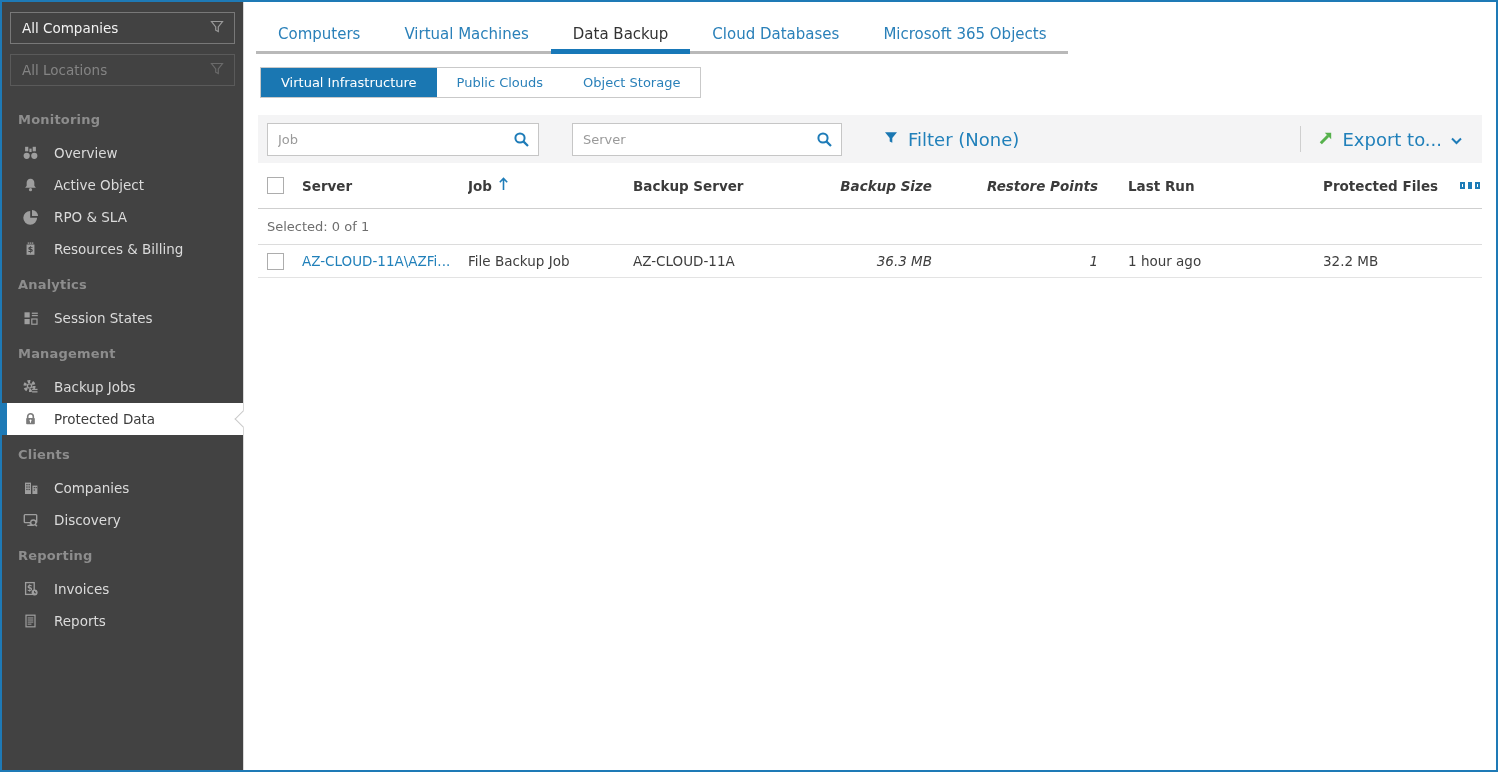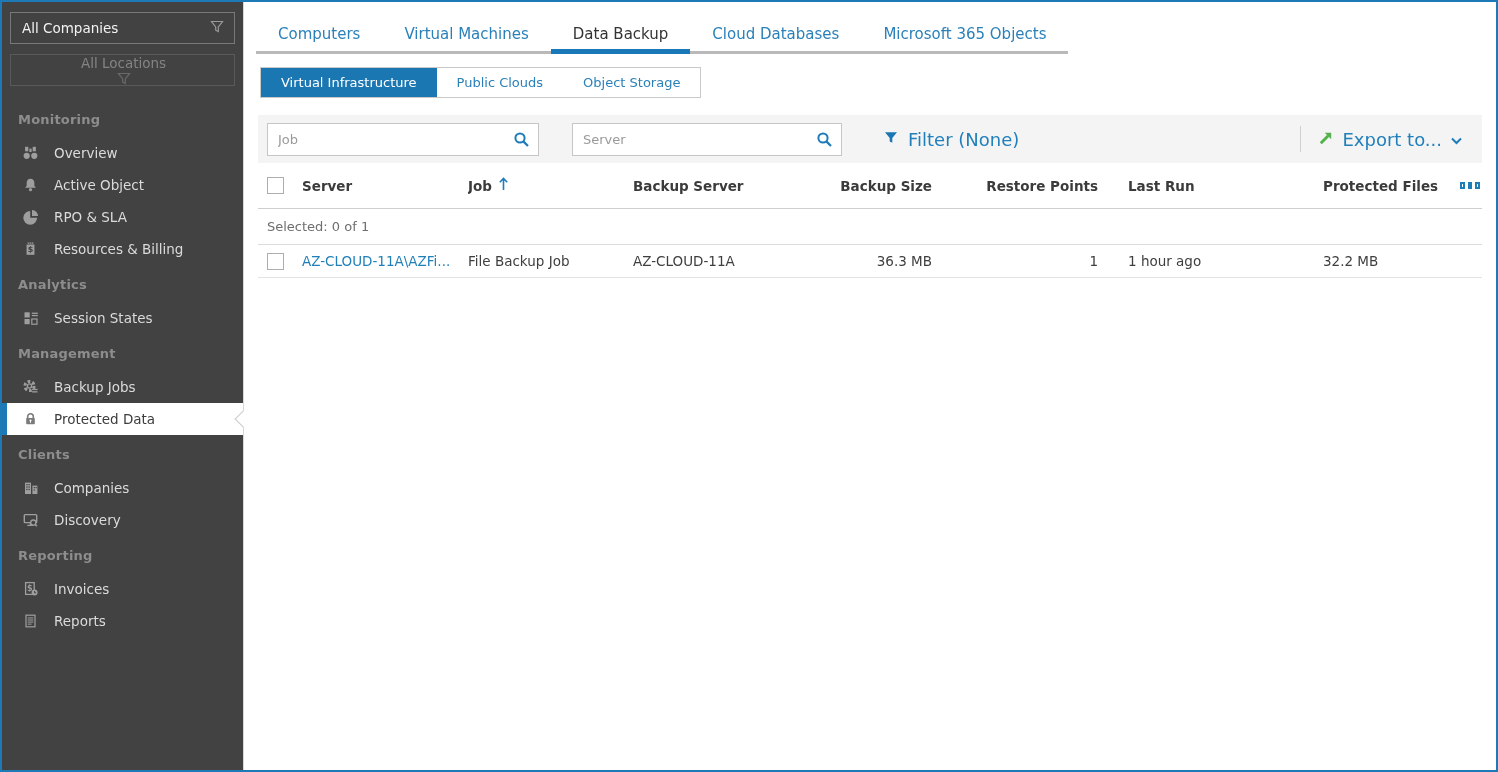--- a/index.html
+++ b/index.html
@@ -18,21 +18,21 @@
   .sidebar {
     width:241px; flex-shrink:0; background:#424242;
     position:relative; z-index:2;
   }
   .filter-box {
     margin:10px 8px 0 8px; height:32px;
     border:1px solid #787878; display:flex; align-items:center;
     justify-content:space-between; padding:0 9px 0 11px;
     color:#f2f2f2; font-size:13.5px; cursor:pointer;
   }
-  .filter-box.disabled { border-color:#5a5a5a; color:#848484; cursor:default;flex-direction:column; }
+  .filter-box.disabled { border-color:#5a5a5a; color:#848484; cursor:default; }
   .filter-box svg { flex-shrink:0; }
 
   .nav { margin-top:14px; }
   .nav-section {
     color:#8d8d8d; font-weight:bold; font-size:13px;
     padding:12px 16px 10px 16px; letter-spacing:.2px;
   }
   .nav-item {
     height:32px; display:flex; align-items:center;
     color:#dbdbdb; font-size:13.5px; cursor:pointer; position:relative;
@@ -95,21 +95,21 @@
 
   
   .grid { margin:0 14px; font-size:13.5px; color:#3e3e3e; }
   .trow {
     display:grid;
     grid-template-columns:44px 166px 165px 185px 114px 166px 195px 167px 1fr;
     align-items:center;
   }
   .header-row { height:46px; border-bottom:1px solid #cfcfcf; font-weight:bold; color:#3b3b3b; }
   .cell { overflow:hidden; white-space:nowrap; }
-  .cell.r { text-align:right; }
+  .cell.r { text-align:right;font-style:italic; }
   .cell.pl { padding-left:30px; }
   .selected-bar {
     height:36px; border-bottom:1px solid #dcdcdc; color:#6e6e6e;
     font-size:13px; display:flex; align-items:center; padding-left:9px;
   }
   .data-row { height:33px; border-bottom:1px solid #e3e3e3; }
   .checkbox {
     width:17px; height:17px; border:1px solid #adadad; background:#fff;
     margin-left:9px; cursor:pointer;
   }

